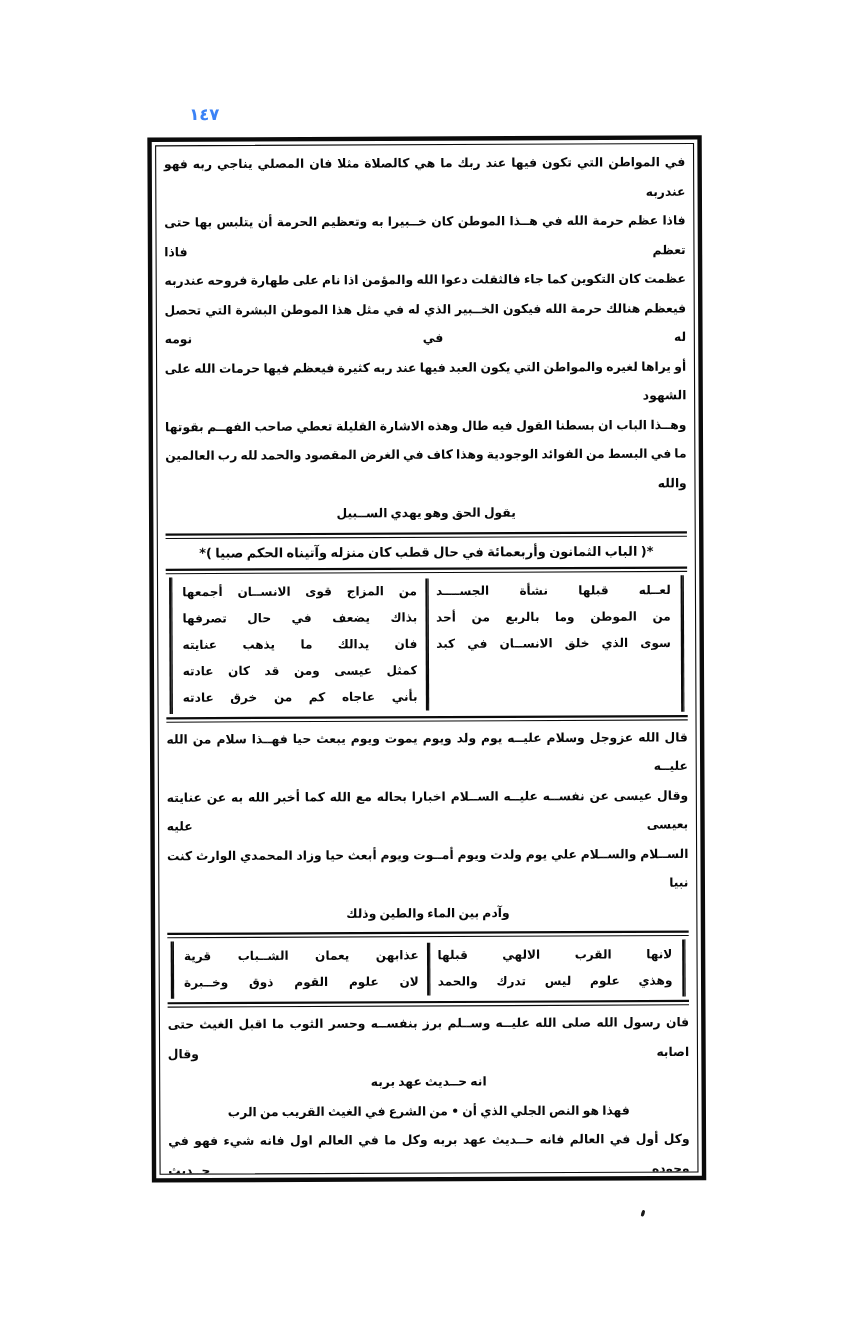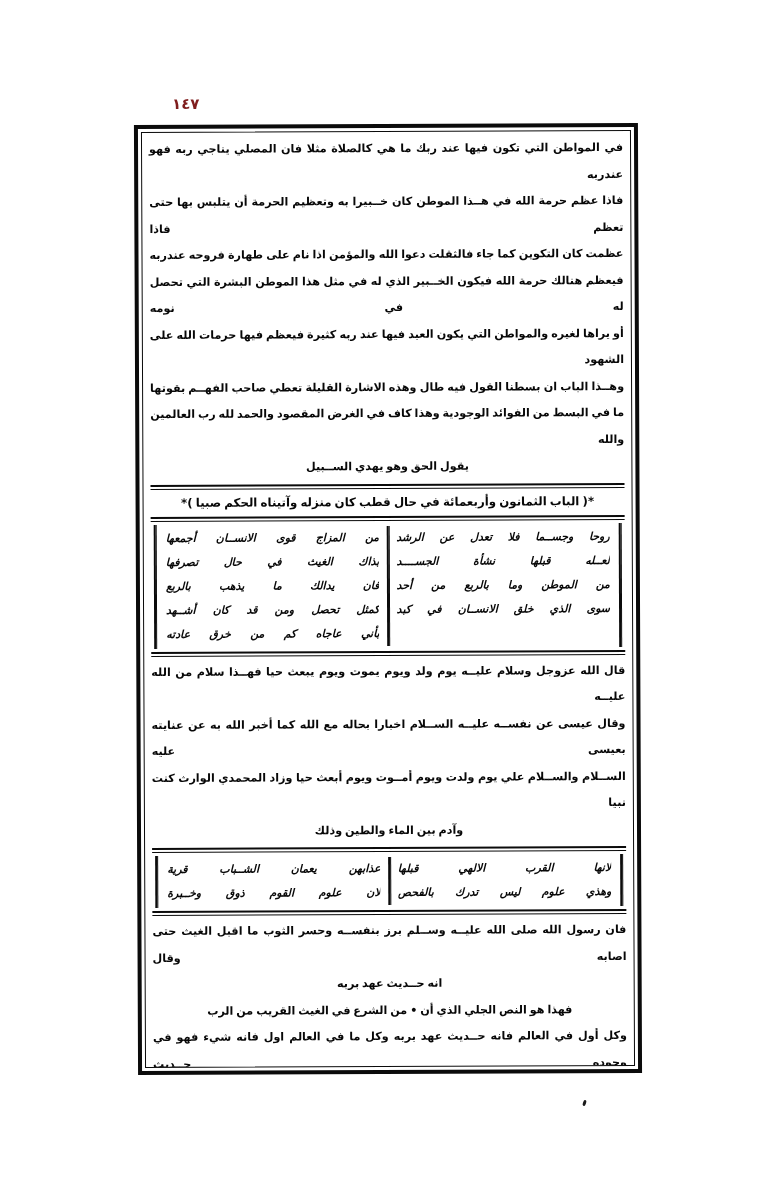--- a/index.html
+++ b/index.html
@@ -15,21 +15,21 @@
     overflow: hidden;
   }
 
   
   .folio {
     position: absolute;
     left: 172px;
     top: 95px;
     font-size: 15px;
     font-weight: bold;
-    color: #7f1d1d;
+    color: #3b82f6;
     direction: rtl;
     letter-spacing: 0.5px;
   }
 
   
   .page-frame {
     position: absolute;
     left: 136px;
     top: 124px;
     width: 504px;
@@ -104,21 +104,20 @@
   
   .poem {
     display: flex;
     flex-direction: row-reverse;
     justify-content: space-between;
     padding: 2px 0 2px 0;
   }
   .poem-col {
     width: 49%;
     box-sizing: border-box;
-    font-style: italic;
   }
   .poem-col.right-col {
     padding-right: 4px;
     padding-left: 6px;
   }
   .poem-col.left-col {
     padding-left: 4px;
     padding-right: 6px;
   }
   .poem-divider {
@@ -192,28 +191,27 @@
       <div class="chapter-heading">*( الباب الثمانون وأربعمائة في حال قطب كان منزله وآتيناه الحكم صبيا )*</div>
 
       <div class="rule-double"></div>
 
       <div class="poem-wrap">
         <div class="end-bar"></div>
         <div class="poem-body">
           <div class="poem">
             <div class="poem-col right-col">
               <div class="poem-line">من المزاج قوى الانســان أجمعها</div>
-              <div class="poem-line">بذاك الغيث في حال تصرفها</div>
-              <div class="poem-line">فان يدالك ما يذهب بالربع</div>
-              <div class="poem-line">كمثل تحصل ومن قد كان أشــهد</div>
+              <div class="poem-line">بذاك يضعف في حال تصرفها</div>
+              <div class="poem-line">فان يدالك ما يذهب عنايته</div>
+              <div class="poem-line">كمثل عيسى ومن قد كان عادته</div>
               <div class="poem-line">بأني عاجاه كم من خرق عادته</div>
             </div>
             <div class="poem-divider"></div>
             <div class="poem-col left-col">
-              <div class="poem-line">روحا وجســما فلا تعدل عن الرشد</div>
               <div class="poem-line">لعــله قبلها نشأة الجســــد</div>
               <div class="poem-line">من الموطن وما بالربع من أحد</div>
               <div class="poem-line">سوى الذي خلق الانســان في كبد</div>
             </div>
           </div>
         </div>
         <div class="end-bar"></div>
       </div>
 
       <div class="rule-double"></div>
@@ -231,21 +229,21 @@
         <div class="end-bar"></div>
         <div class="poem-body">
           <div class="poem">
             <div class="poem-col right-col">
               <div class="poem-line">عذابهن يعمان الشــباب قرية</div>
               <div class="poem-line">لان علوم القوم ذوق وخــبرة</div>
             </div>
             <div class="poem-divider"></div>
             <div class="poem-col left-col">
               <div class="poem-line">لانها القرب الالهي قبلها</div>
-              <div class="poem-line">وهذي علوم ليس تدرك بالفحص</div>
+              <div class="poem-line">وهذي علوم ليس تدرك والحمد</div>
             </div>
           </div>
         </div>
         <div class="end-bar"></div>
       </div>
 
       <div class="rule-double"></div>
 
       <div class="prose">
         <p>فان رسول الله صلى الله عليــه وســلم برز بنفســه وحسر الثوب ما اقبل الغيث حتى اصابه وقال</p>

